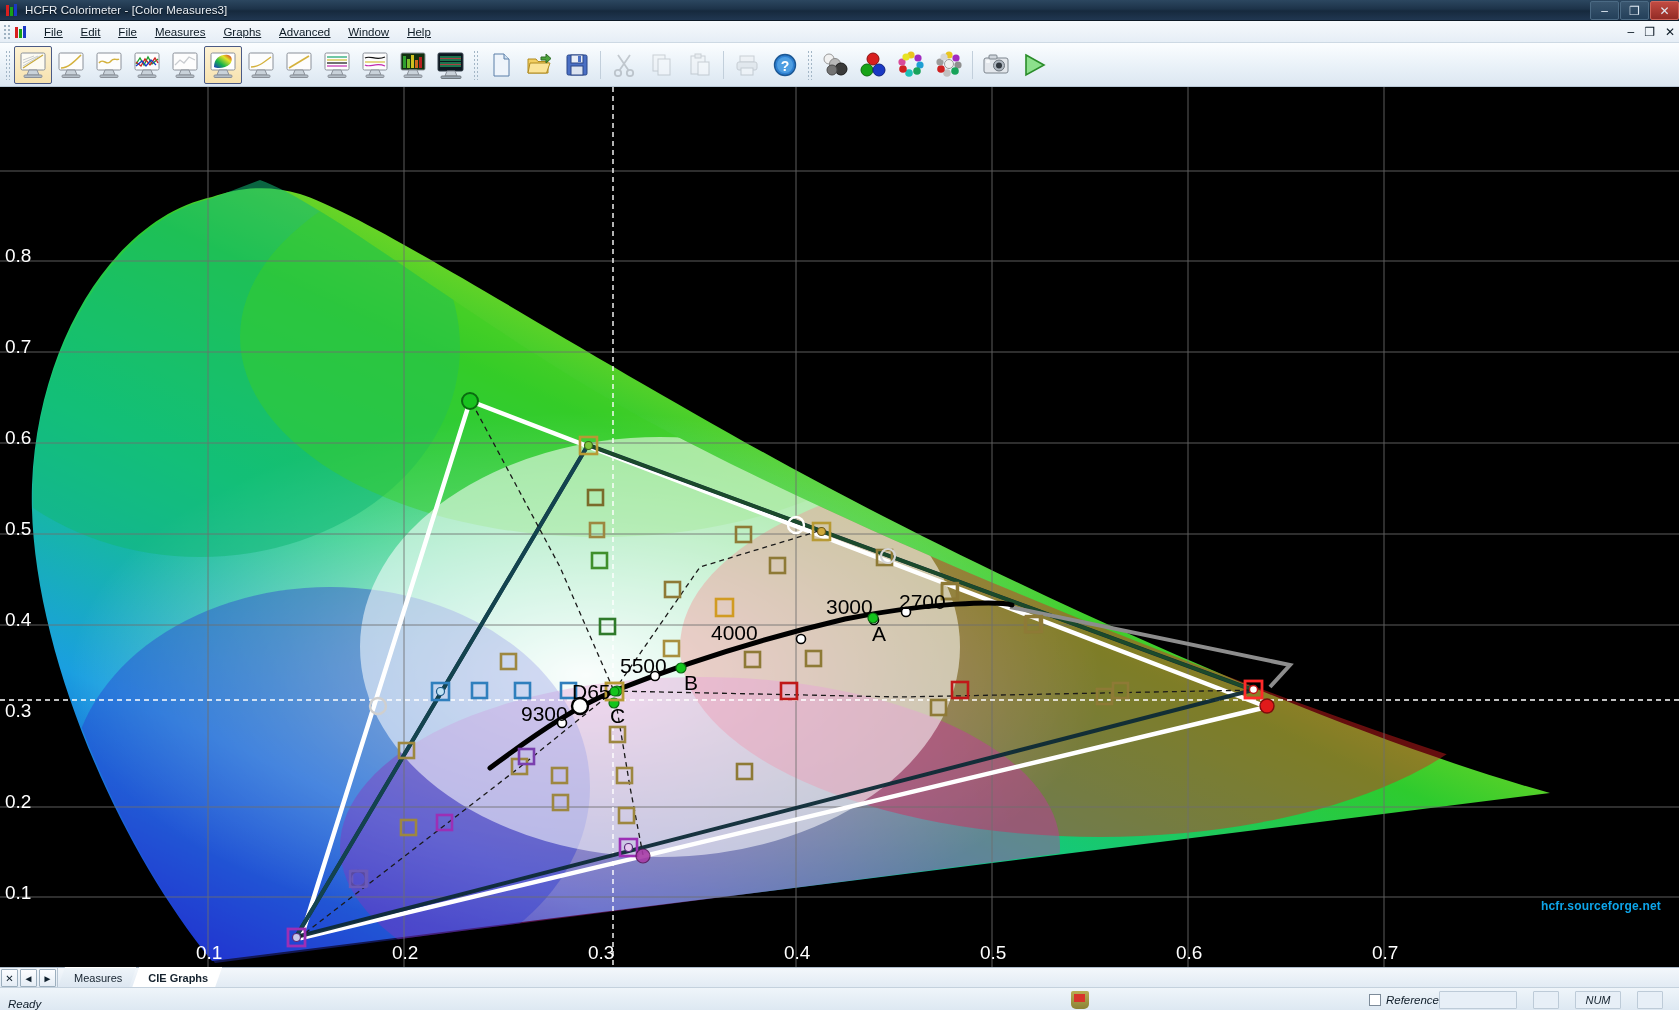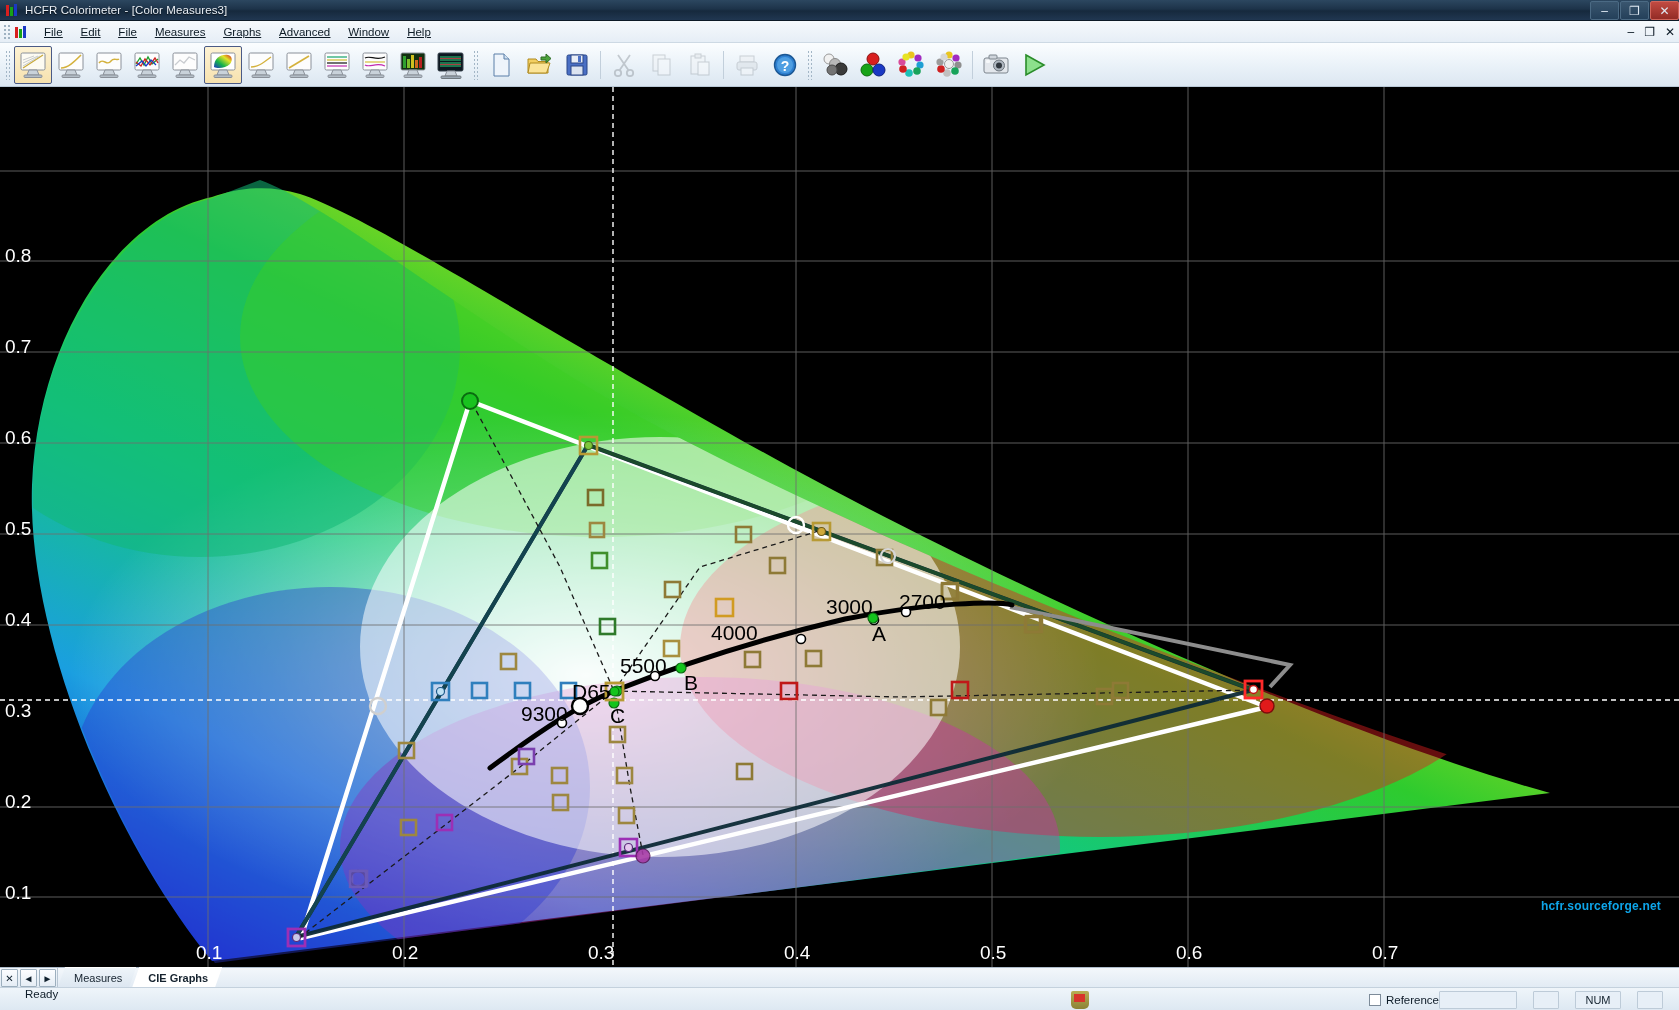--- a/index.html
+++ b/index.html
@@ -159,23 +159,23 @@
     font-weight: bold;
     background: #ffffff;
     z-index: 3;
   }
 
   
   #statusbar {
     height: 23px; flex:0 0 23px;
     background: linear-gradient(180deg,#eff5fa 0%,#dde8f2 100%);
     border-top: 1px solid #c4d1dd;
-    display:flex; align-items:flex-start;
+    display:flex; align-items:flex-end;
     font-size: 11.5px; color:#0e1c28;
-    padding-left: 25px; position:relative;
+    padding-left: 8px; position:relative;font-style:italic;
   }
   #statusbar .sb-ready { flex: 0 0 auto; }
   #statusbar .sb-right {
     position:absolute; right:0; top:0; height:23px;
     display:flex; align-items:center;
   }
   .sb-pane {
     height: 18px; min-width: 62px;
     border: 1px solid #bdcbd8; border-radius:1px;
     margin-right: 16px; background:#e7eff7;

